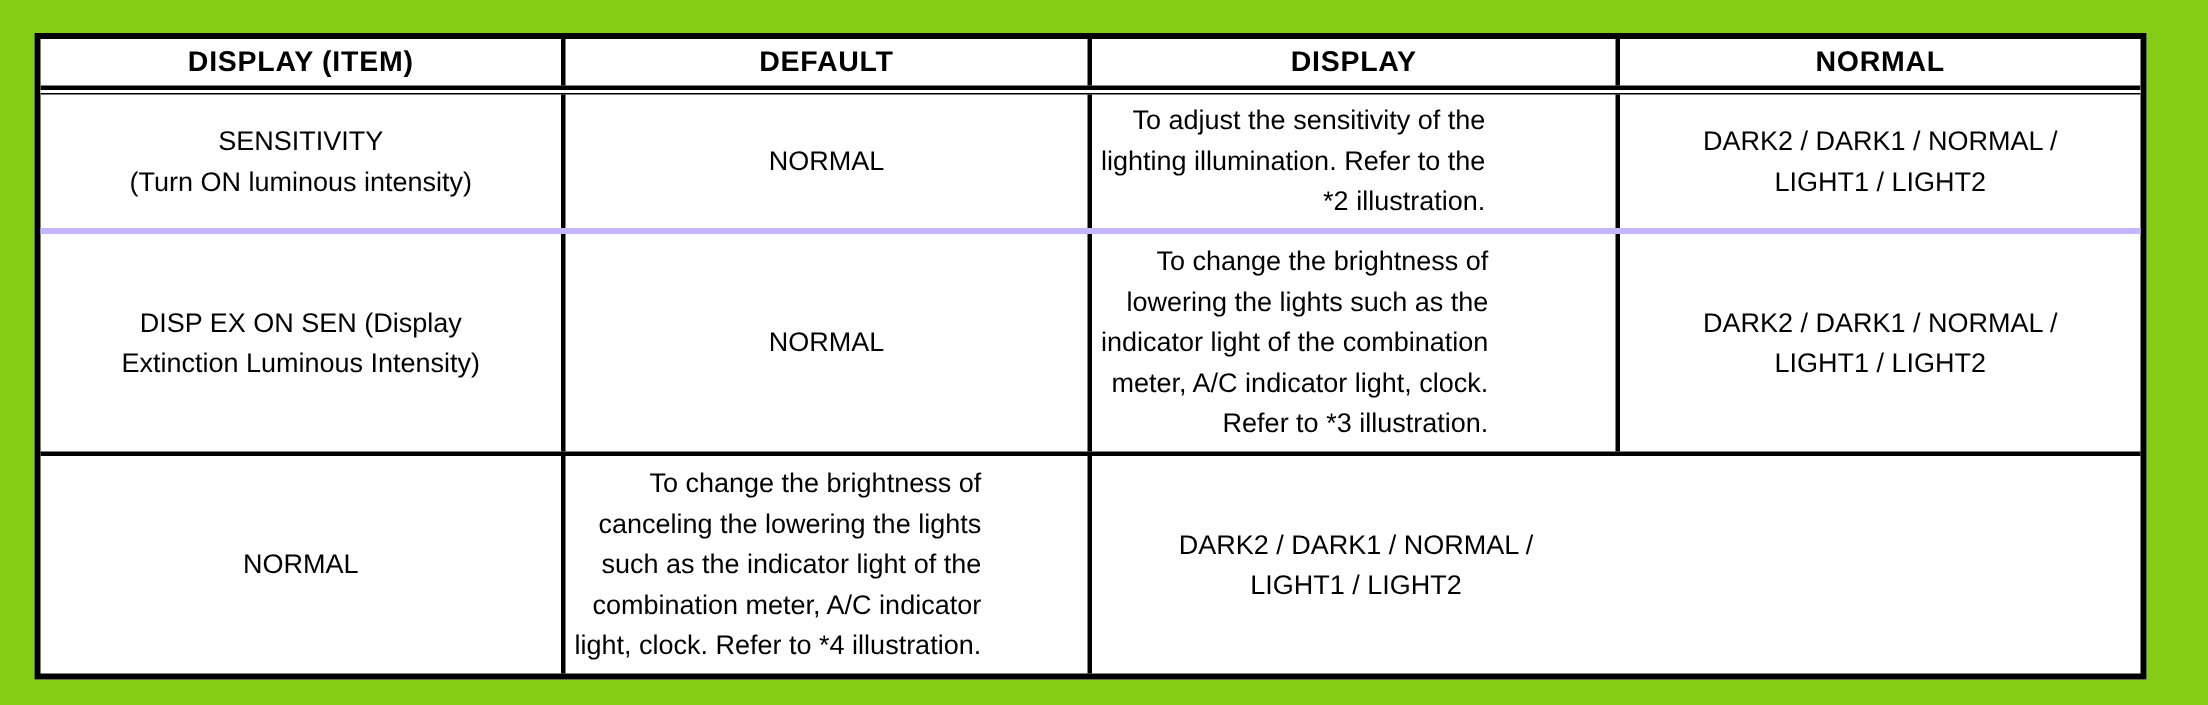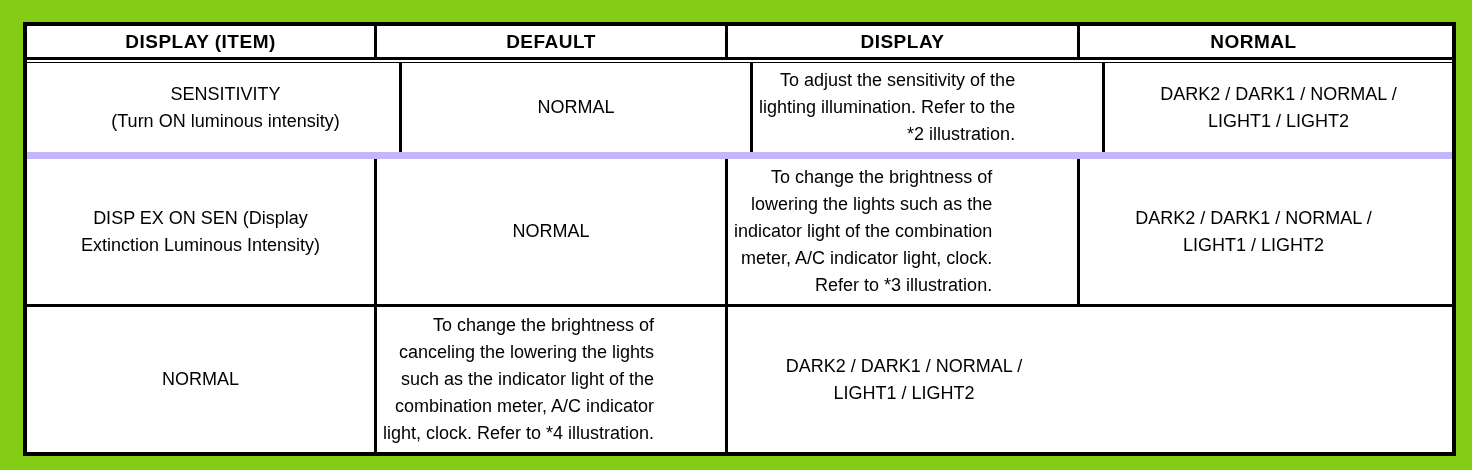--- a/index.html
+++ b/index.html
@@ -23,21 +23,21 @@
     left: 23px;
     top: 22px;
     border: 4px solid #000000;
     background: #ffffff;
   }
   .row {
     display: grid;
     grid-template-columns: 350px 351px 352px 347px;
   }
   .row.header-row { height: 31px; }
-  .row.r1 { height: 89px; border-bottom: 7px solid #c4b5fd; padding-left: 25px; }
+  .row.r1 { height: 89px; border-bottom: 4px solid #c4b5fd; }
   .row.r2 { height: 145px; border-bottom: 3px solid #000000; }
   .row.r3 { height: 145px; }
   .cell {
     border-right: 3px solid #000000;
     display: flex;
     align-items: center;
     justify-content: center;
     text-align: center;
     font-size: 18px;
     line-height: 27px;

